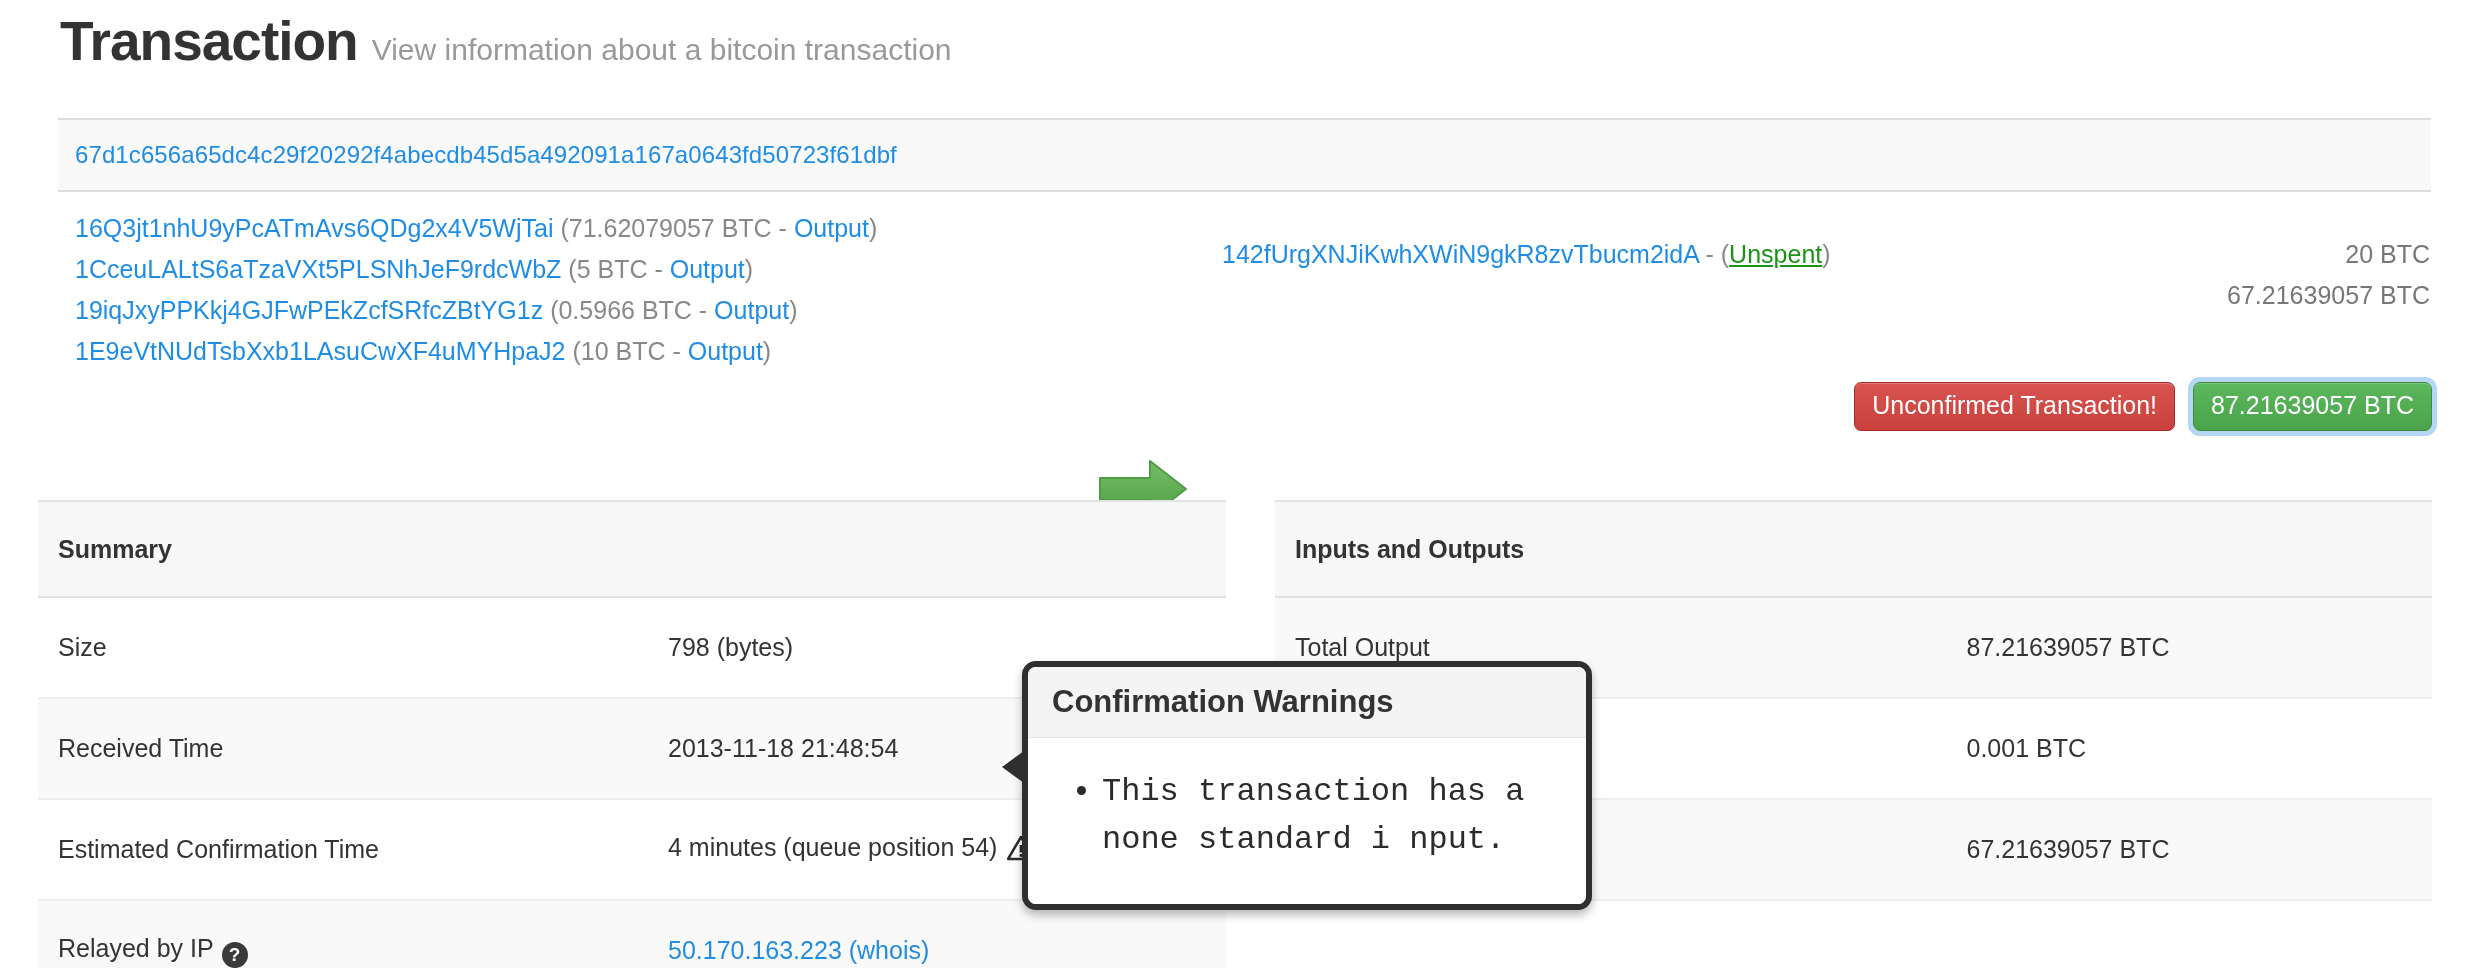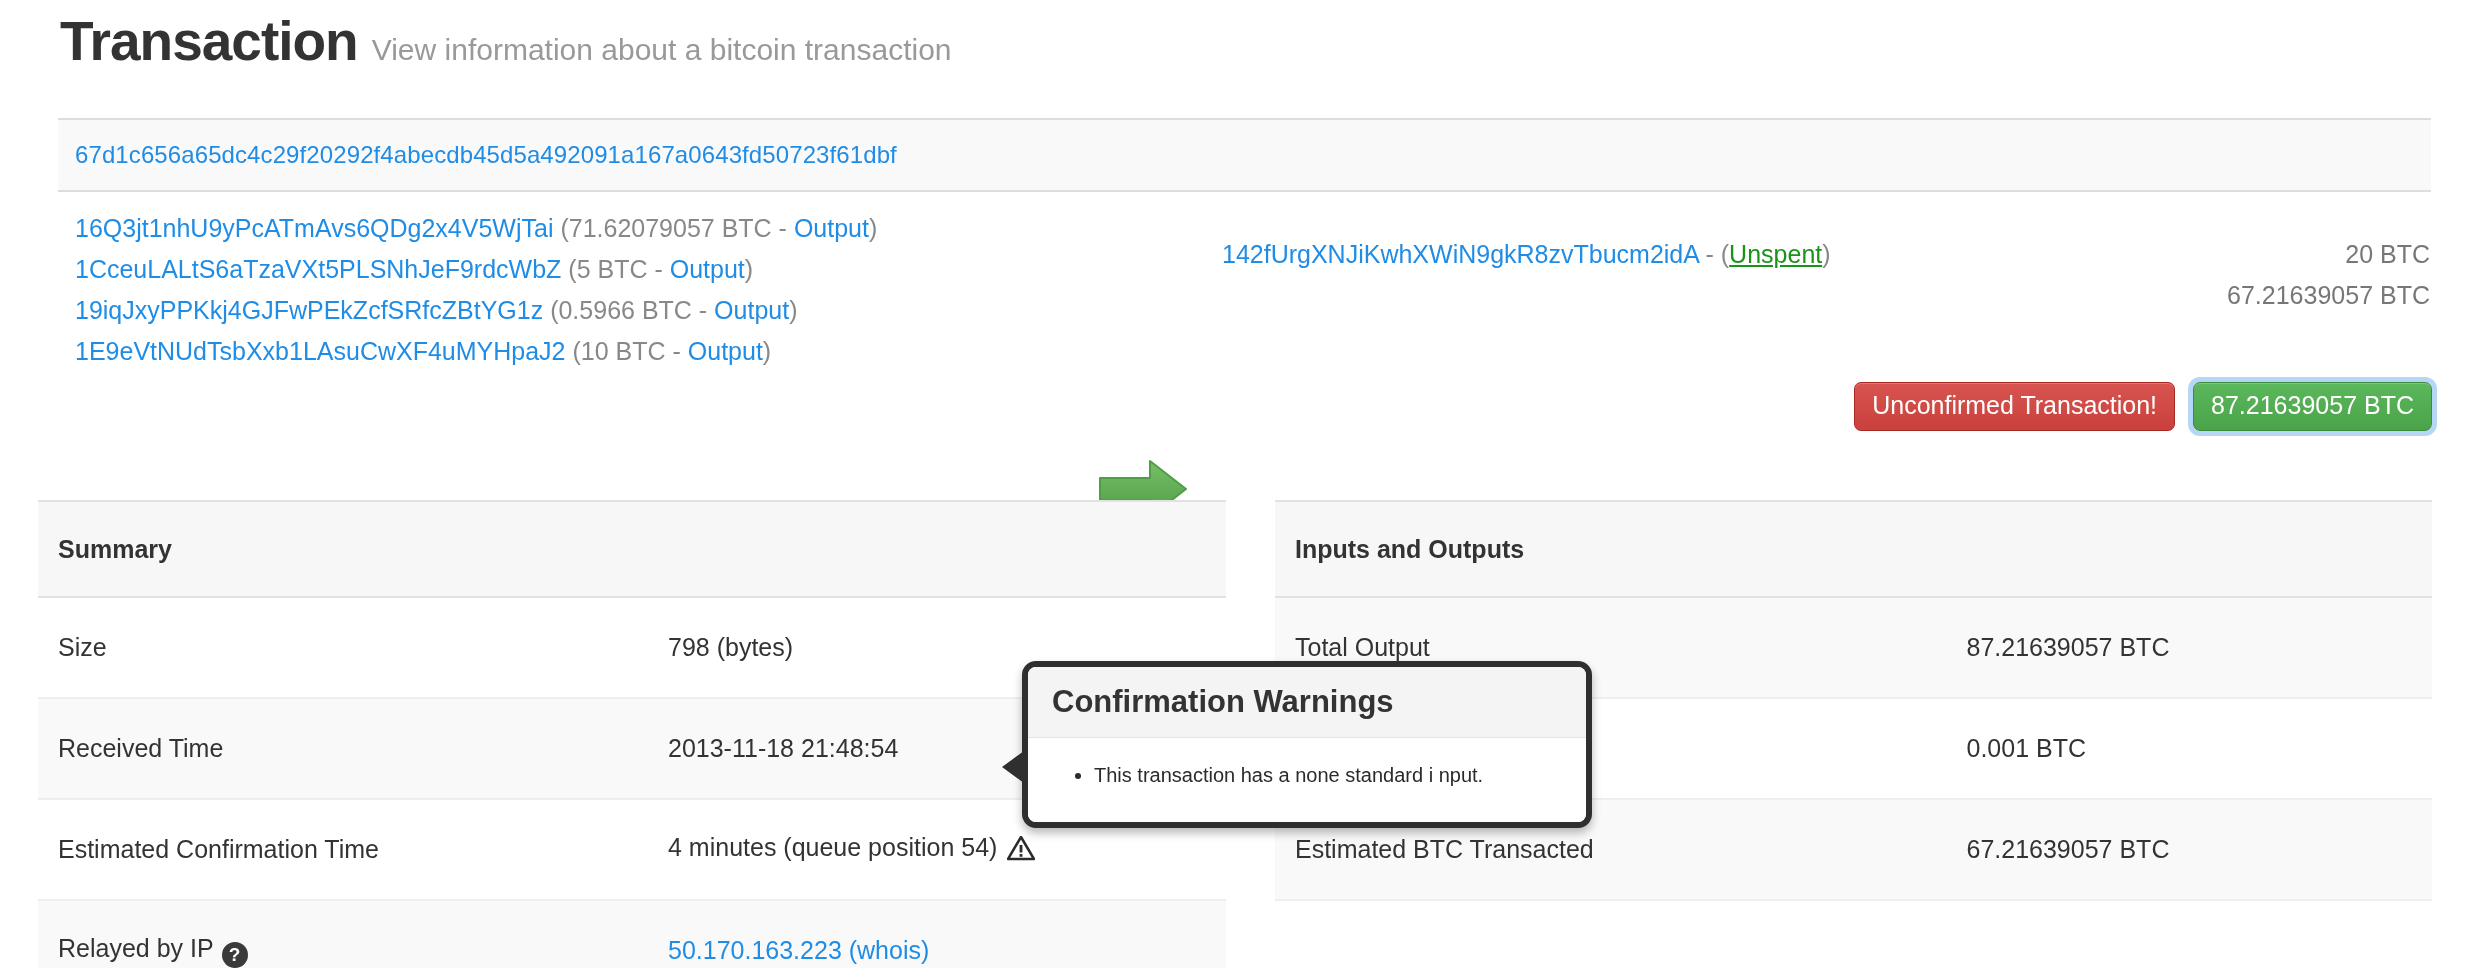--- a/index.html
+++ b/index.html
@@ -218,24 +218,24 @@
     border-radius: 8px 8px 0 0;
     padding: 17px 0 17px 24px;
     line-height: 1.15;
   }
   #tooltip-body {
     padding: 14px 26px 24px 24px;
     background: #ffffff;
     border-radius: 0 0 8px 8px;
   }
   #tooltip-list {
-    margin: 8px;
+    margin: 16px;
     padding-left: 34px;
-    font-family: Liberation Sans, sans-serif;
-    font-size: 20px;
+    font-family: Liberation Mono, monospace;
+    font-size: 32px;
     line-height: 1.5;
     color: #2b2b2b;
   }
   #tooltip-arrow {
     position: absolute;
     left: -26px;
     top: 84px;
     width: 0;
     height: 0;
     border-top: 16px solid transparent;

